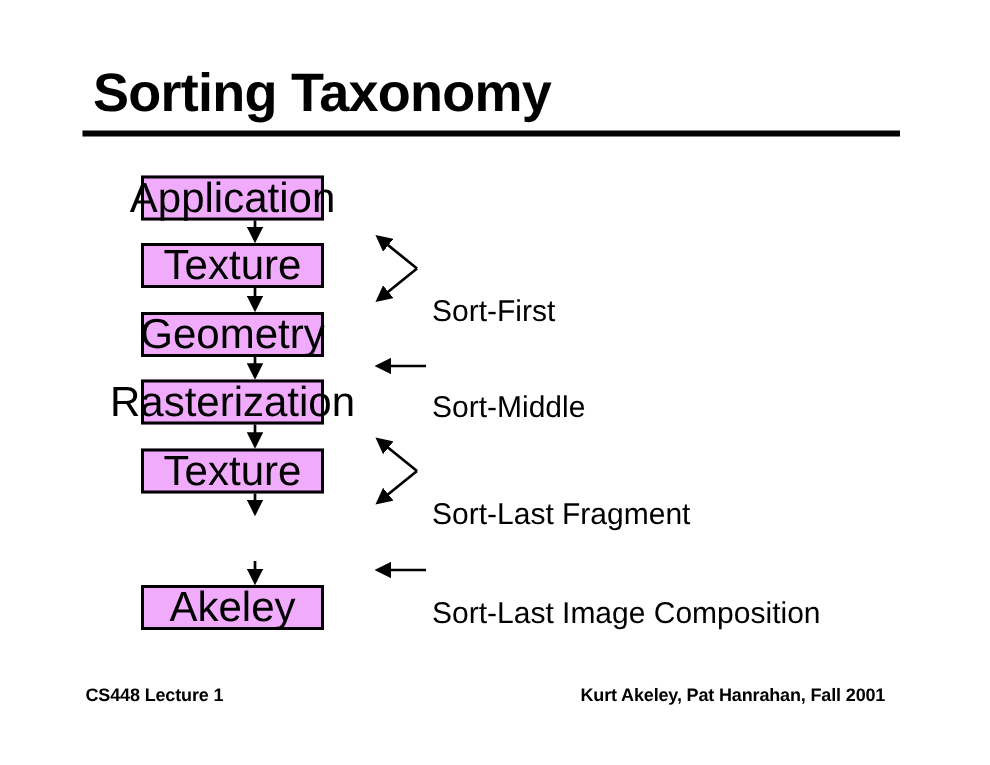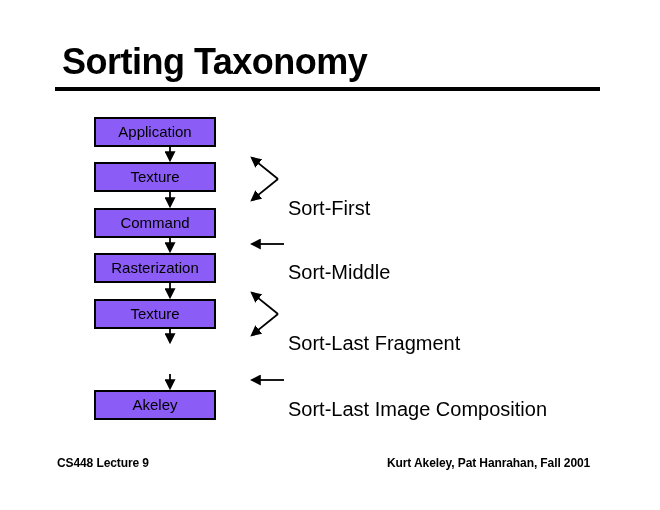--- a/index.html
+++ b/index.html
@@ -31,25 +31,25 @@
     height: 4px;
     background: #000000;
   }
   .stage {
     position: absolute;
     left: 94px;
     width: 122px;
     height: 30px;
     box-sizing: border-box;
     border: 2px solid #000000;
-    background: #8b5cf6;
+    background: #f0abfc;
     display: flex;
     align-items: center;
     justify-content: center;
-    font-size: 15px;
+    font-size: 28px;
     line-height: 26px;
     white-space: nowrap;
   }
   .arrow-layer {
     position: absolute;
     left: 0;
     top: 0;
     width: 660px;
     height: 510px;
     pointer-events: none;
@@ -84,21 +84,21 @@
   <h1 class="title">Sorting Taxonomy</h1>
   <div class="title-rule"></div>
 
   <div class="stage" style="top:117px">
       <span>Application</span>
     </div>
   <div class="stage" style="top:162px">
       <span>Texture</span>
     </div>
   <div class="stage" style="top:208px">
-      <span>Command</span>
+      <span>Geometry</span>
     </div>
   <div class="stage" style="top:253px">
       <span>Rasterization</span>
     </div>
   <div class="stage" style="top:299px">
       <span>Texture</span>
     </div>
   <div class="stage" style="top:390px">
       <span>Akeley</span>
     </div>
@@ -132,16 +132,16 @@
 
       <line x1="284" y1="380" x2="252" y2="380" marker-end="url(#ah)"></line>
     </g>
   </svg>
 
   <div class="side-label" style="top:165px">Sort-First</div>
   <div class="side-label" style="top:229px">Sort-Middle</div>
   <div class="side-label" style="top:300px">Sort-Last Fragment</div>
   <div class="side-label" style="top:366px">Sort-Last Image Composition</div>
 
-  <div class="footer-text footer-left">CS448 Lecture 9</div>
+  <div class="footer-text footer-left">CS448 Lecture 1</div>
   <div class="footer-text footer-right">Kurt Akeley, Pat Hanrahan, Fall 2001</div>
 
 </div>
 
 </body></html>

